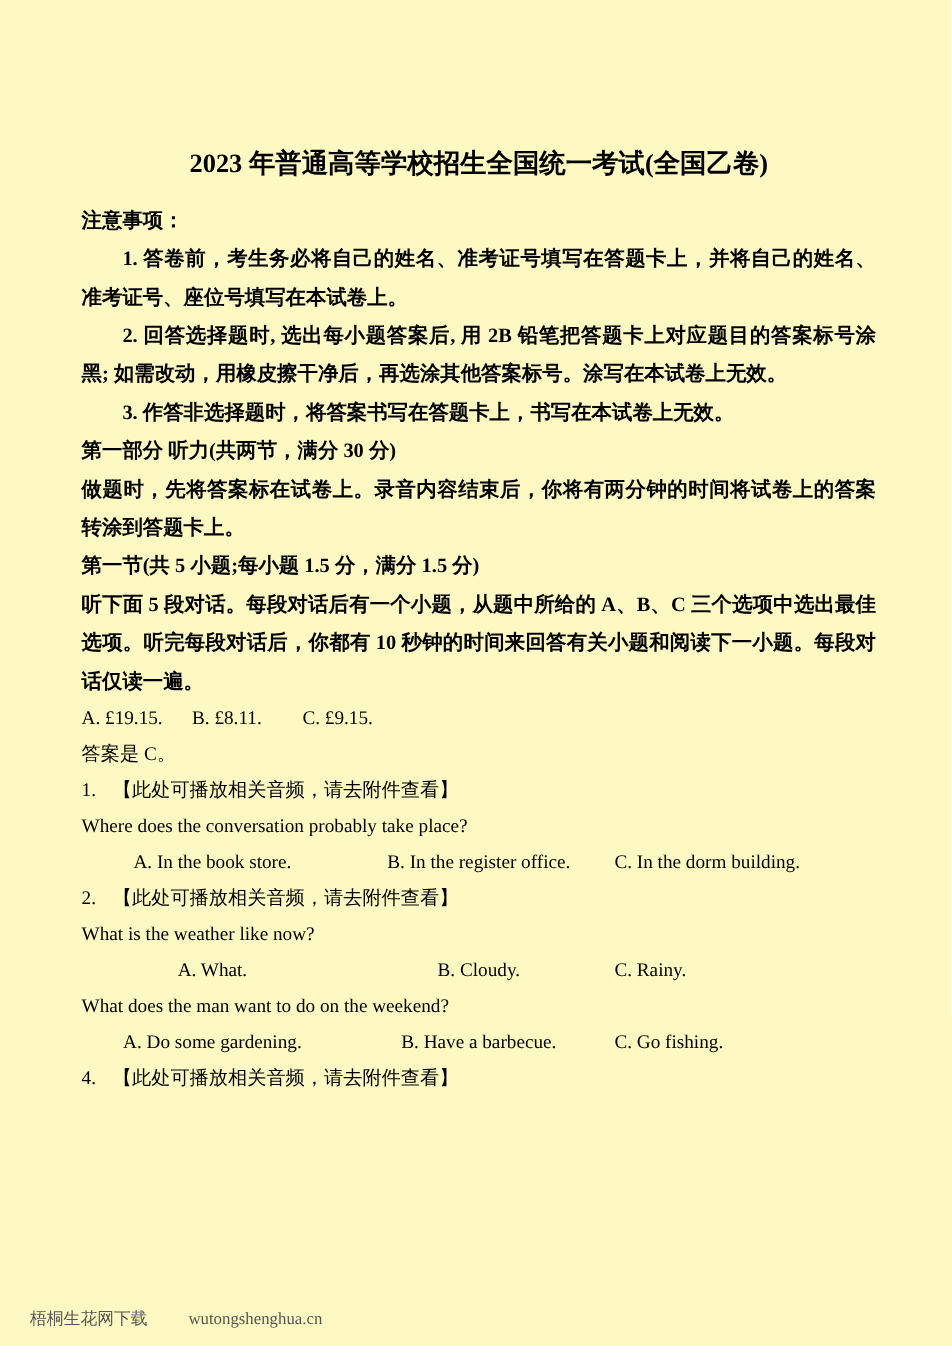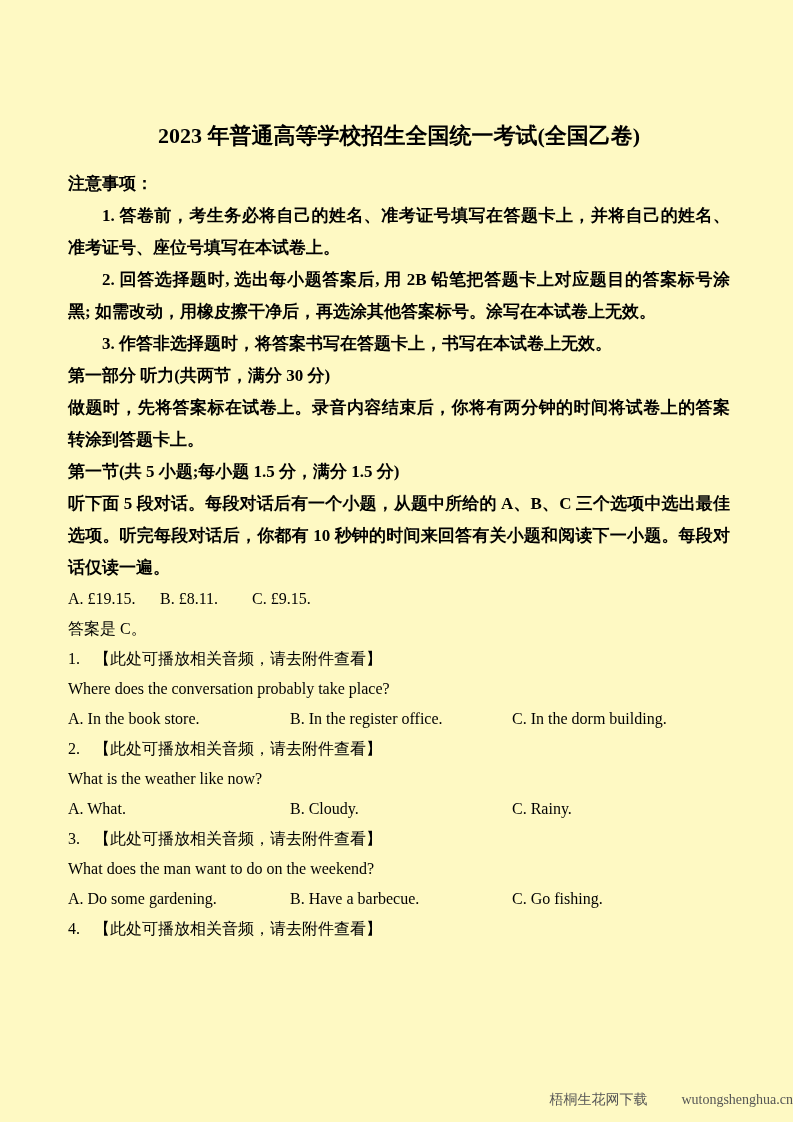--- a/index.html
+++ b/index.html
@@ -44,31 +44,32 @@
   .notice-heading { margin-top: 16px; }
   .en-block {
     font-size: 16px;
     line-height: 30px;
   }
   .qline .qnum { display: inline-block; margin-right: 10px; }
   .opts span {
     display: inline-block;
     vertical-align: top;
   }
-  .opts .col { width: 218px; }
+  .opts .col { width: 218px; text-align: center; }
   .opts .col-narrow { width: 88px; }
   .footer {
     position: absolute;
     left: 0;
     right: 0;
     top: 1090px;
-    text-align: right;
+    text-align: left;
     font-size: 14px;
     color: #555555;
     line-height: 20px;
+    padding-left: 25px;
   }
   .footer .site-name { margin-right: 34px; }
 </style>
 </head>
 <body>
 
 <div class="page">
   <div class="content">
 
     <h1 class="doc-title">2023 年普通高等学校招生全国统一考试(全国乙卷)</h1>
@@ -106,24 +107,20 @@
         <span class="qnum">2.</span>
         <span>【此处可播放相关音频，请去附件查看】</span>
       </p>
       <p>What is the weather like now?</p>
       <p class="opts">
         <span class="col">A. What.</span>
         <span class="col">B. Cloudy.</span>
         <span>C. Rainy.</span>
       </p>
 
-      <p class="qline">
-        <span class="qnum">3.</span>
-        <span>【此处可播放相关音频，请去附件查看】</span>
-      </p>
       <p>What does the man want to do on the weekend?</p>
       <p class="opts">
         <span class="col">A. Do some gardening.</span>
         <span class="col">B. Have a barbecue.</span>
         <span>C. Go fishing.</span>
       </p>
 
       <p class="qline">
         <span class="qnum">4.</span>
         <span>【此处可播放相关音频，请去附件查看】</span>

